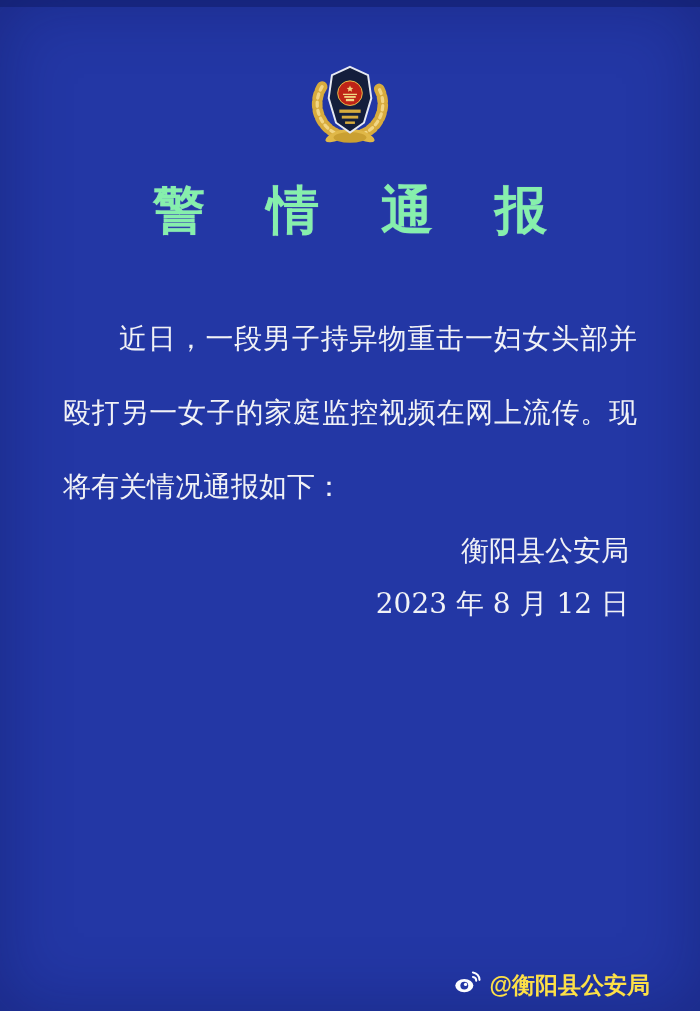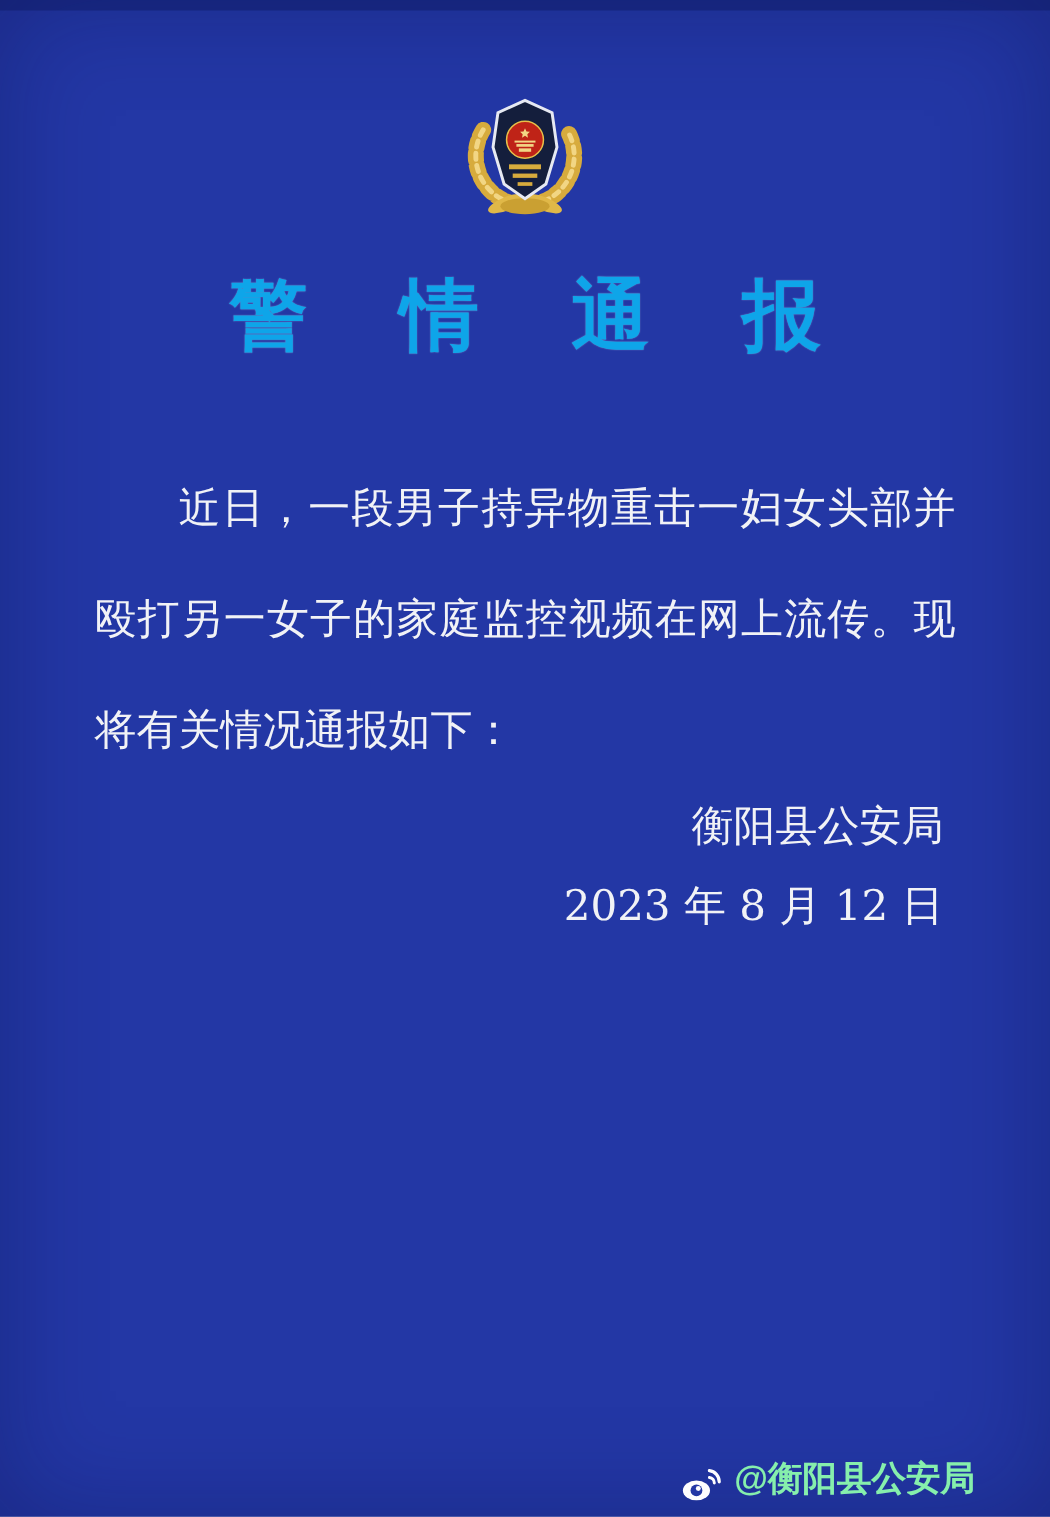--- a/index.html
+++ b/index.html
@@ -21,41 +21,41 @@
     padding-top:62px;
   }
   .badge-wrap svg{width:100px;height:82px;display:block;}
   .title{
     margin-top:32px;
     display:flex;justify-content:center;
   }
   .title span{
     font-size:52px;font-weight:bold;
     letter-spacing:62px;margin-right:-62px;
-    color:#0ea5e9;
+    color:#86efac;
     text-shadow:0 0 1px rgba(255,255,255,.4);
     white-space:nowrap;
   }
   .body-text{
     margin:56px 63px 0 63px;
     font-size:28px;line-height:74px;
     text-align:justify;
   }
   .body-text p{margin:0;text-indent:2em;}
   .signature{
     margin:0 71px 0 63px;
     font-size:28px;line-height:53px;
     text-align:right;
   }
   .signature .line{white-space:nowrap;}
   .watermark{
     position:absolute;right:50px;bottom:10px;
-    display:flex;align-items:flex-end;gap:8px;
+    display:flex;align-items:flex-start;gap:8px;
     font-family:"Liberation Sans","DejaVu Sans",sans-serif;
-    font-weight:bold;font-size:23px;color:#86efac;
+    font-weight:bold;font-size:23px;color:#fde047;
   }
   .watermark svg{width:28px;height:23px;display:block;}
 </style>
 </head>
 <body>
 
 <div class="page">
 
   <div class="badge-wrap">
     <svg viewBox="0 0 120 100" aria-hidden="true">

